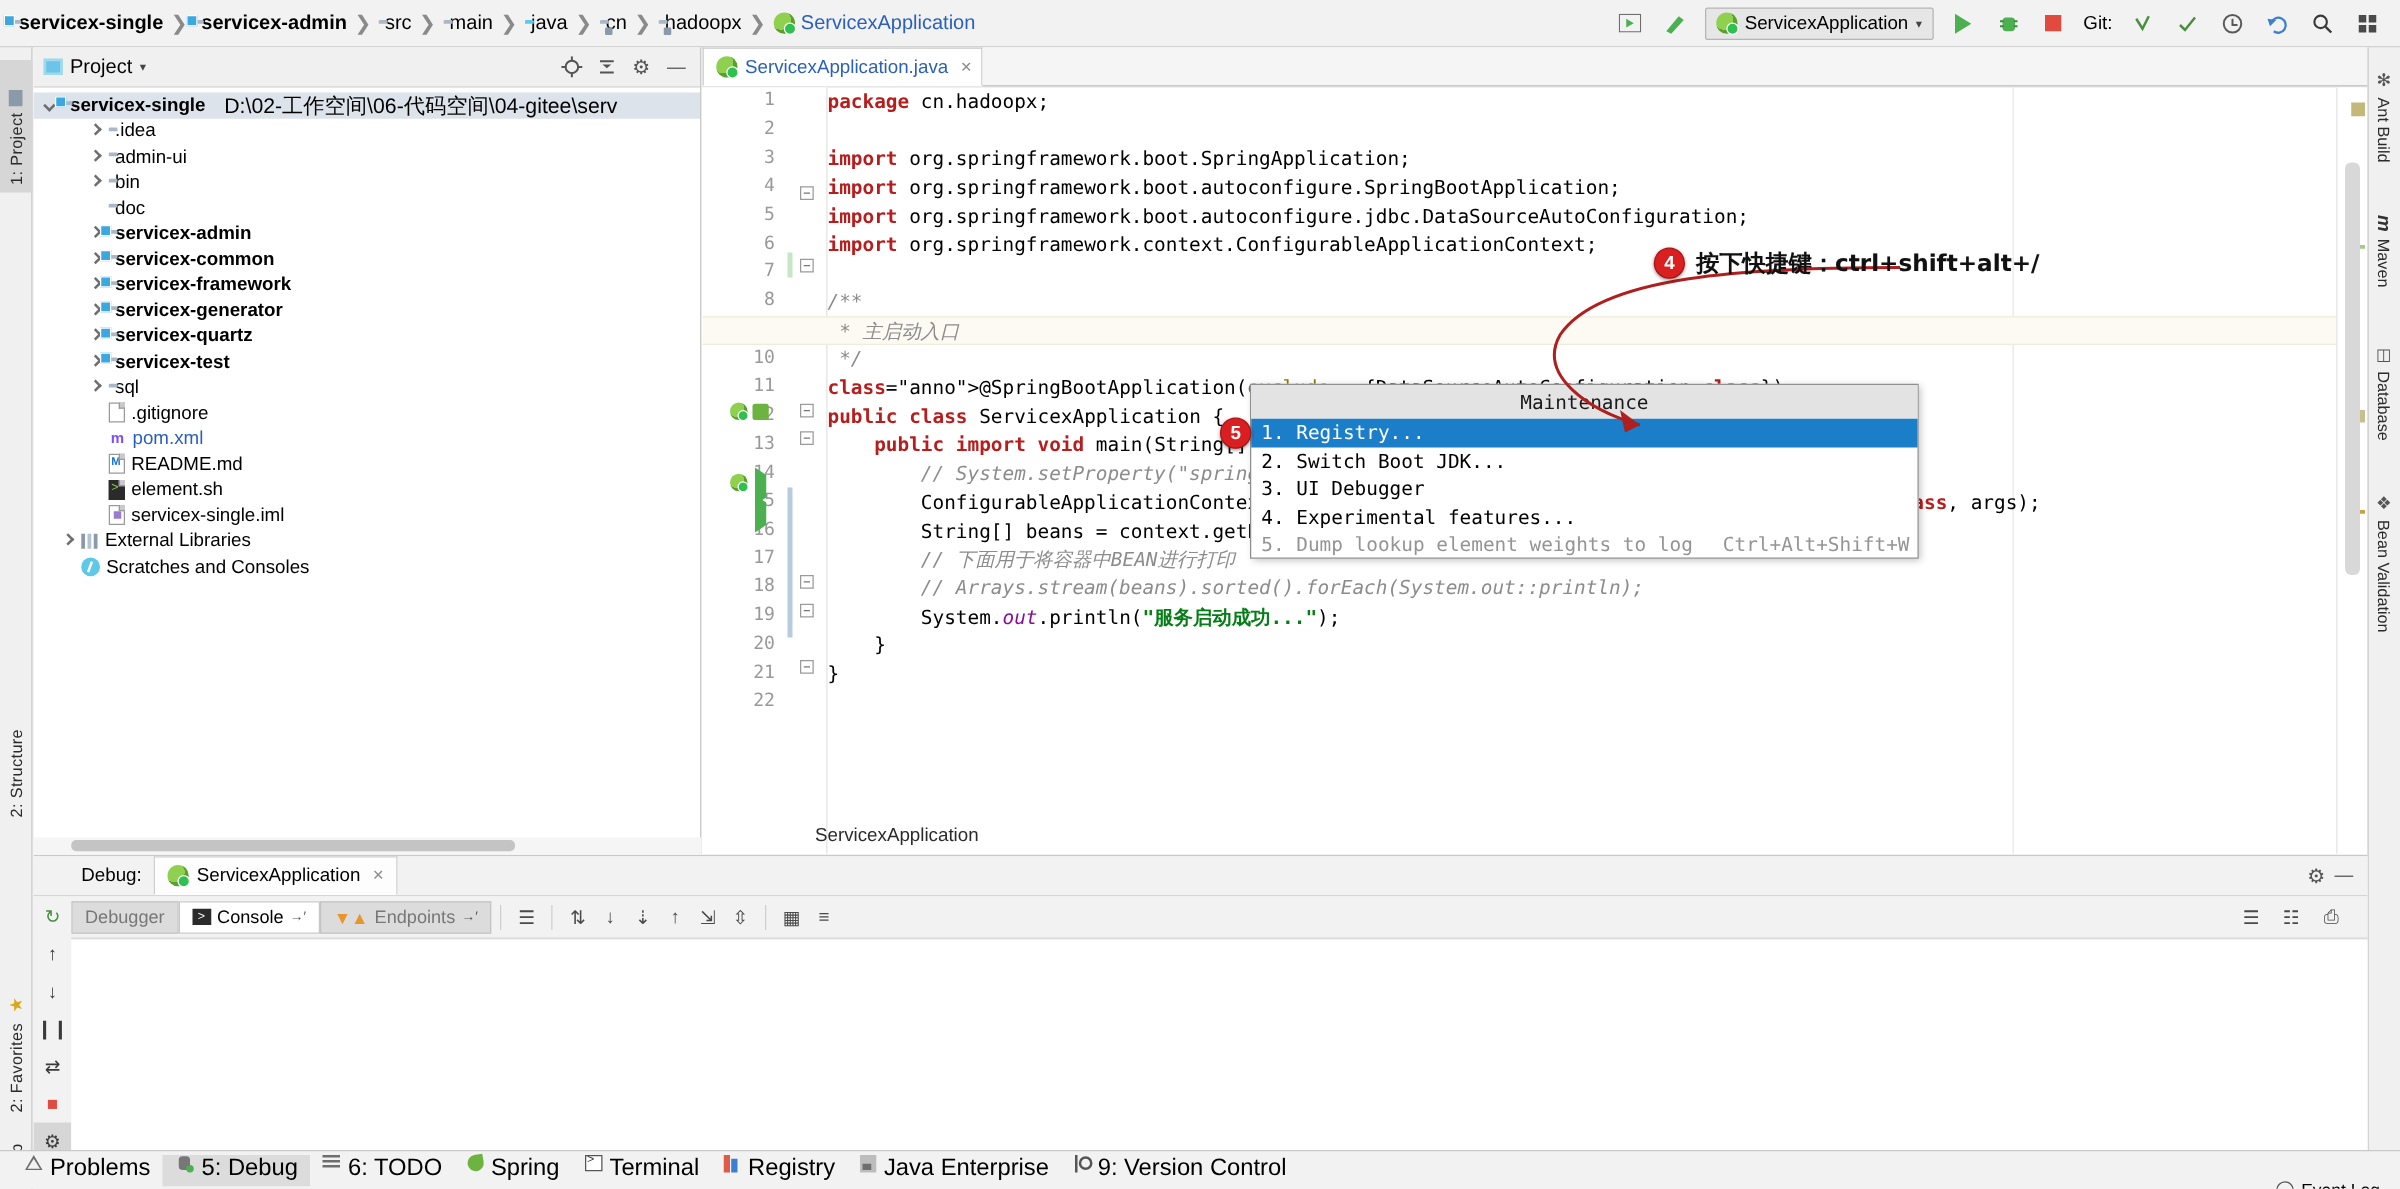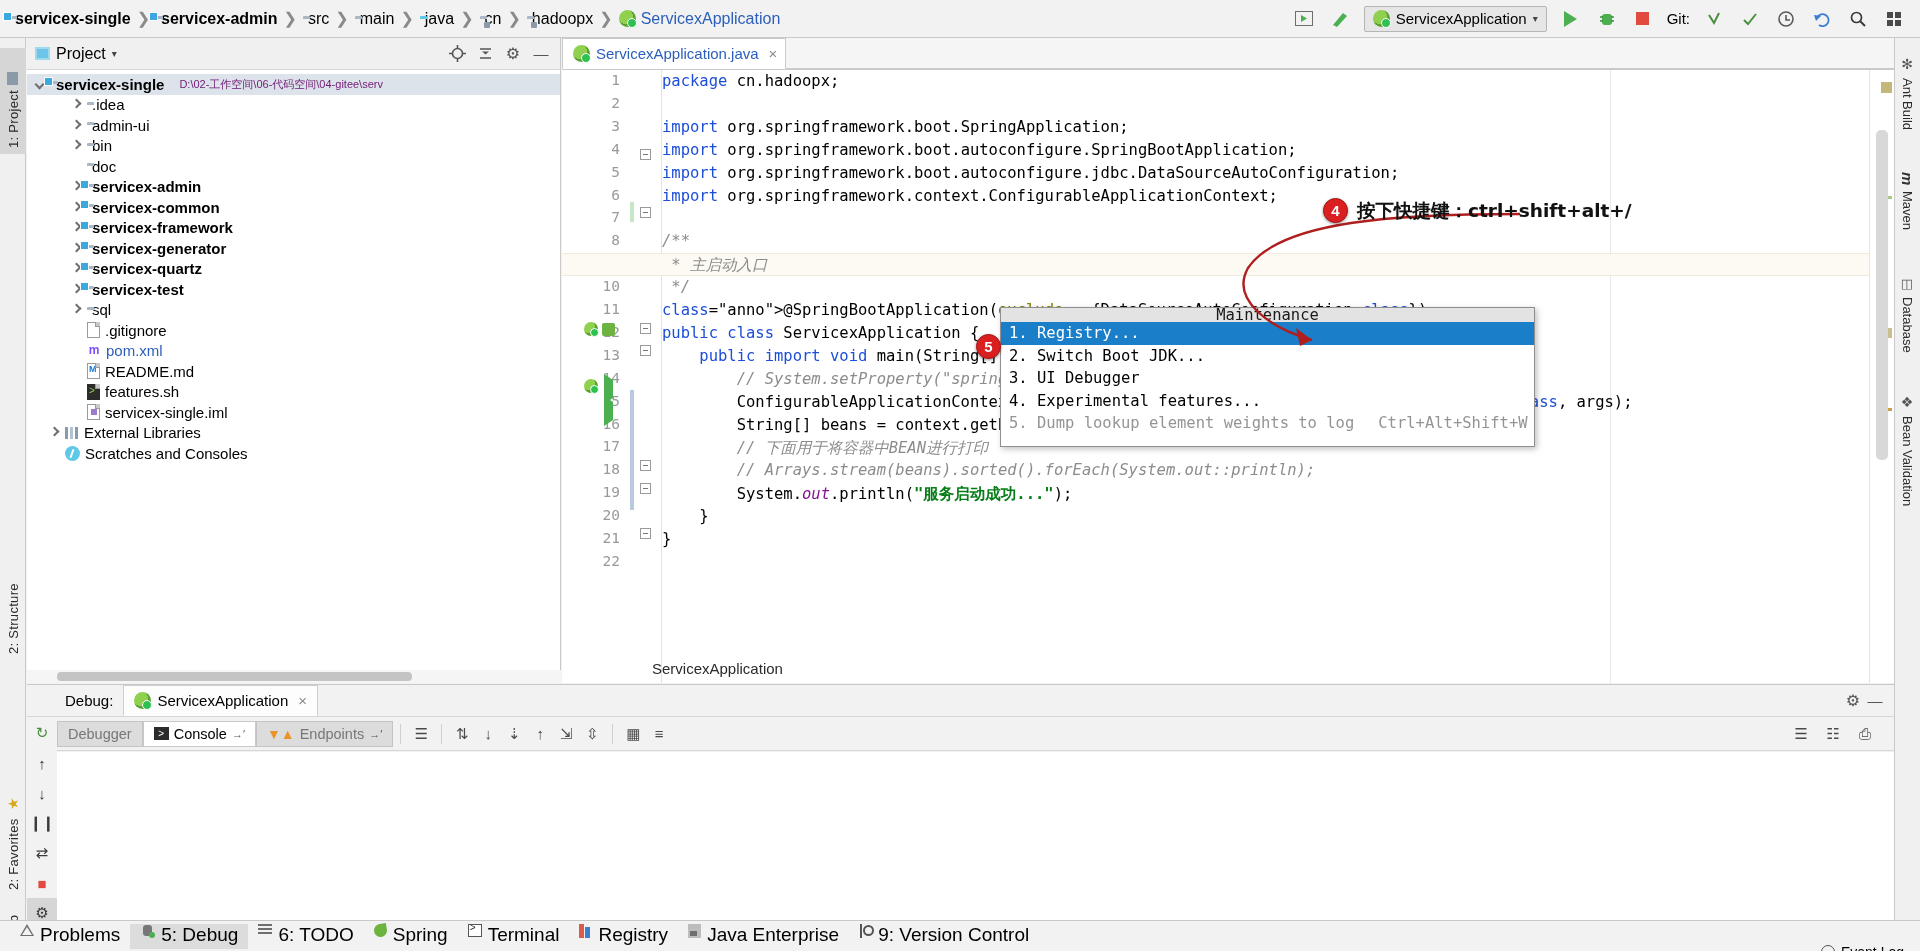--- a/index.html
+++ b/index.html
@@ -107,21 +107,21 @@
     transform:rotate(-45deg);
   }
   .arrow.d:before{
     content:"";position:absolute;left:1px;top:2px;width:5px;height:5px;
     border-right:2px solid #6e6e6e;border-bottom:2px solid #6e6e6e;
     transform:rotate(45deg);
   }
   .trow .name{ }
   .trow .name.b{ font-weight:bold; }
   .trow .name.blue{ color:#2b5fbb; }
-  .path { color:#701a75; font-size:11px; margin-left:10px; }
+  .path { color:#000000; font-size:17px; margin-left:10px; }
   .rootband{ background:#dde3ea; }
   .xmlico{ width:14px;height:15px;position:relative;font-size:12px;color:#7c4dff;font-weight:bold;line-height:15px;text-align:center;}
   .fileico{
     width:13px;height:16px;background:#fff;border:1px solid #9a9a9a;position:relative;
   }
   .fileico:after{content:"";position:absolute;right:-1px;top:-1px;width:4px;height:4px;background:#c9c9c9;border-left:1px solid #9a9a9a;border-bottom:1px solid #9a9a9a;}
   .fileico.md{ background:#fff; }
   .fileico.md:before{content:"M";position:absolute;left:1px;top:0px;font-size:9px;color:#1976d2;font-weight:bold;}
   .fileico.bat:before{content:"";position:absolute;left:2px;top:3px;width:8px;height:2px;background:#777;}
   .fileico.sh{background:#2b2b2b;border-color:#2b2b2b;}
@@ -163,21 +163,21 @@
   .gutter{
     position:absolute;left:0;top:0;width:100px;height:613px;background:#fff;
     border-right:1px solid #e4e4e4;
   }
   .codelines{ position:absolute; left:100px; top:0; right:0; }
   .cl{ position:absolute; left:0; white-space:pre; }
   .hl-row{
     position:absolute; left:0; width:1332px; height:23px; background:#fcfaf2;
     border-top:1px solid #f0ecdc; border-bottom:1px solid #f0ecdc;
   }
-  .kw{ color:#1d4ed8; font-weight:normal; }
+  .kw{ color:#b91c1c; font-weight:bold; }
   .anno{ color:#808000; }
   .str{ color:#067d17; font-weight:bold; }
   .cmt{ color:#8c8c8c; font-style:italic; }
   .field{ color:#871094; font-style:italic; }
   .grey{ color:#777; }
 
   .foldmark{ position:absolute; left:78px; width:11px; height:11px; }
   .foldmark.sq{ border:1px solid #9a9a9a; background:#fff; }
   .foldmark.sq:before{content:"";position:absolute;left:2px;top:4px;width:5px;height:1px;background:#777;}
   .greenbar{ position:absolute; left:68px; width:4px; background:#c5e7c5; }
@@ -221,21 +221,21 @@
 
   
   .popup{
     position:absolute; left:1000px; top:307px; width:535px; height:140px;
     background:#fff; border:1px solid #8f8f8f;
     box-shadow:2px 2px 6px rgba(0,0,0,.25);
     font-family:"DejaVu Sans Mono", monospace;
     z-index:60;
   }
   .popuptitle{
-    height:14px; background:#e3e3e3; display:flex;align-items:center;justify-content:center;
+    height:27px; background:#e3e3e3; display:flex;align-items:center;justify-content:center;
     font-size:15.5px; color:#1a1a1a;
   }
   .mi{
     height:22.5px; display:flex; align-items:center; padding:0 8px;
     font-size:15.5px; cursor:pointer; white-space:nowrap;
   }
   .mi.sel{ background:#1a7ec8; color:#fff; }
   .mi.dis{ color:#949494; }
   .mi .shortcut{ margin-left:auto; padding-left:24px; }
 
@@ -567,21 +567,21 @@
             <span class="name blue">pom.xml</span>
           </div>
           <div class="trow lvl1">
             <span class="arrow"></span>
             <span class="fileico md"></span>
             <span class="name">README.md</span>
           </div>
           <div class="trow lvl1">
             <span class="arrow"></span>
             <span class="fileico sh"></span>
-            <span class="name">features.sh</span>
+            <span class="name">element.sh</span>
           </div>
           <div class="trow lvl1">
             <span class="arrow"></span>
             <span class="fileico iml"></span>
             <span class="name">servicex-single.iml</span>
           </div>
           <div class="trow lvl0">
             <span class="arrow r"></span>
             <span class="libico"></span>
             <span class="name">External Libraries</span>

